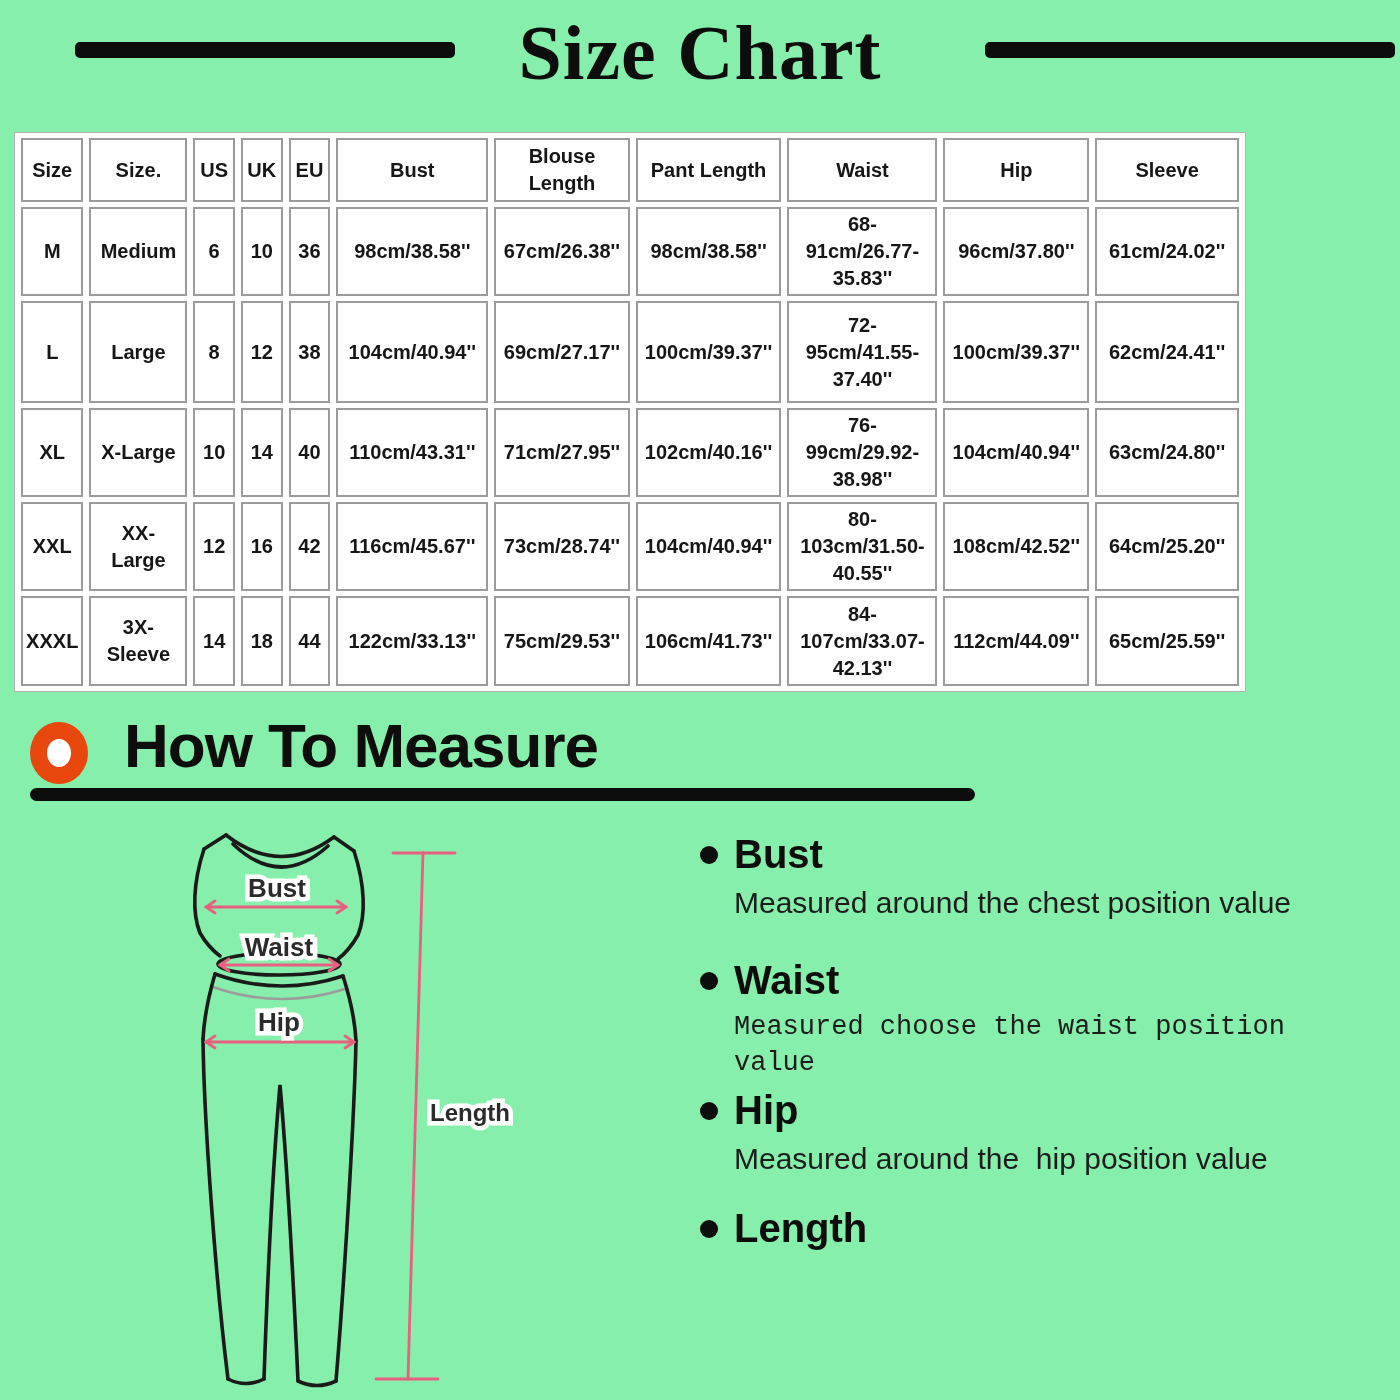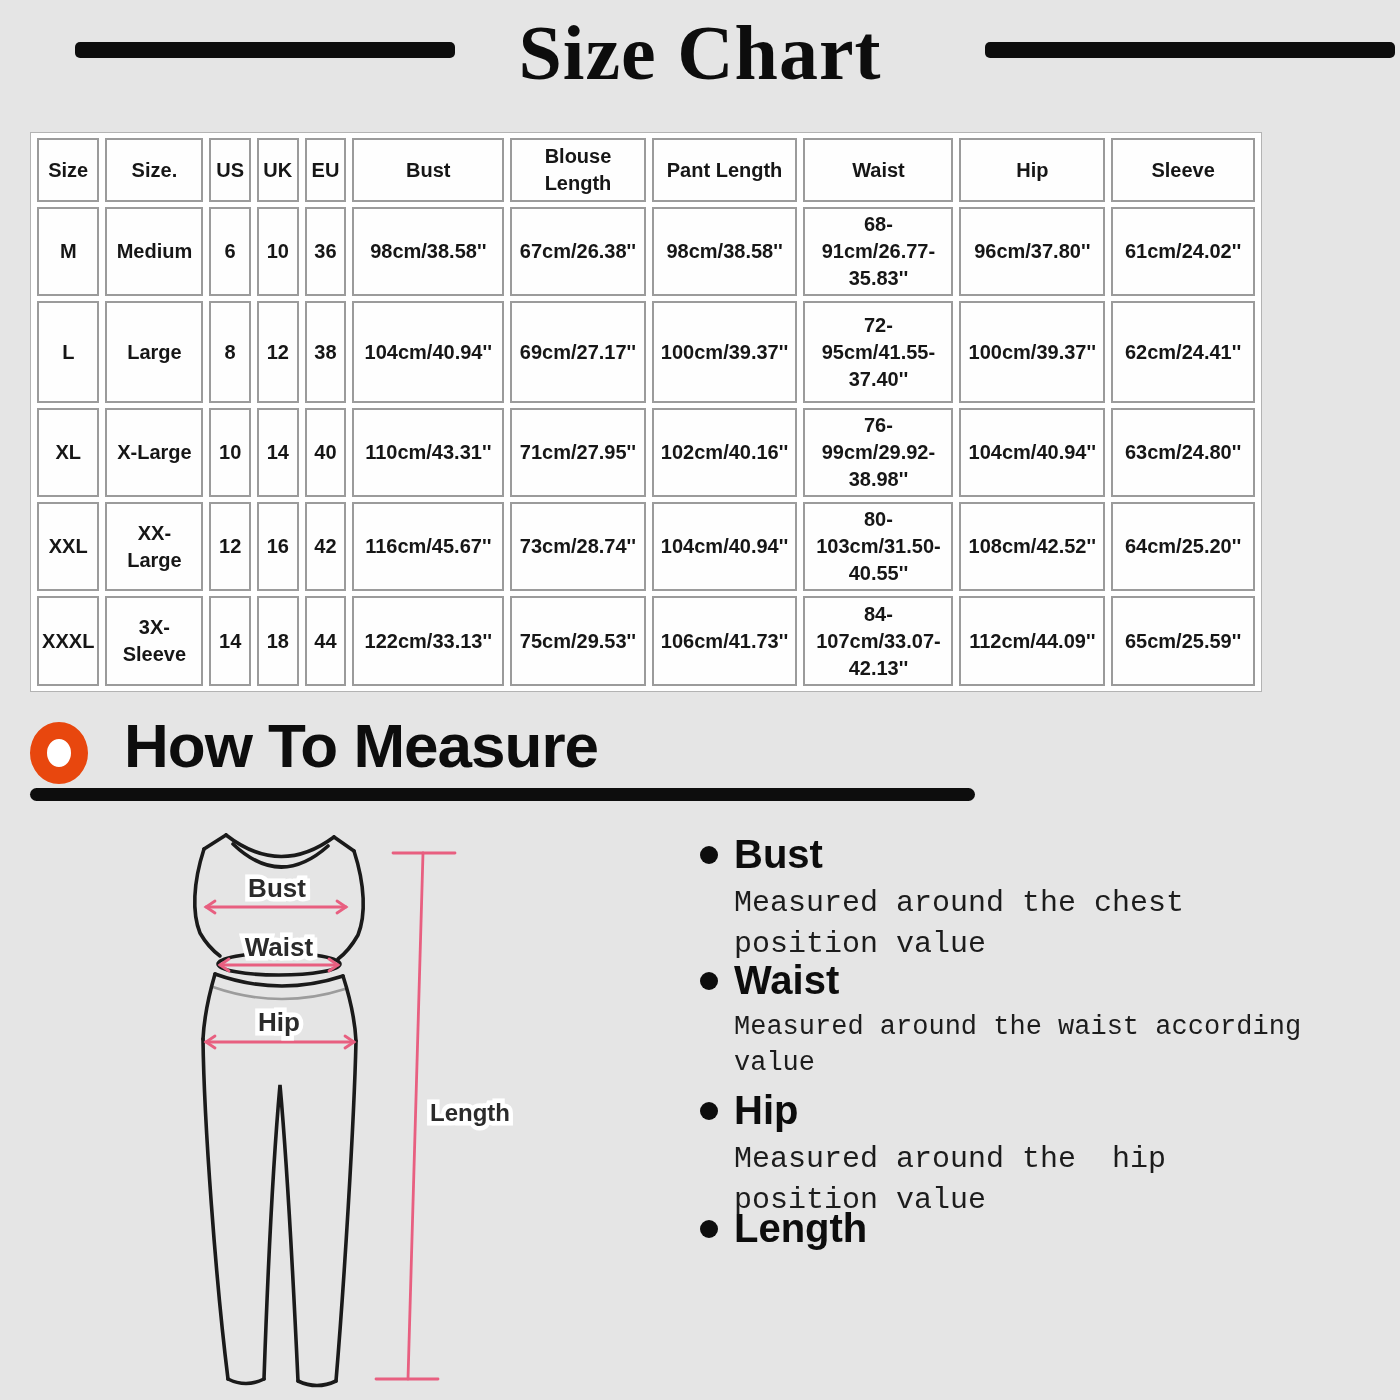--- a/index.html
+++ b/index.html
@@ -1,32 +1,32 @@
 <!DOCTYPE html>
 <html><head>
 <meta charset="utf-8">
 <style>
   html,body{margin:0;padding:0;background:#ffffff;}
   #canvas{
     position:relative;width:1400px;height:1400px;margin:0 auto;
-    background:#e5e5e5;overflow:hidden;
+    background:#86efac;overflow:hidden;
     font-family:"Liberation Sans",sans-serif;color:#111;
   }
   
   .page-title{
     position:absolute;left:0;top:8px;width:1400px;text-align:center;
     font-family:"Liberation Serif",serif;font-weight:bold;
     font-size:78px;letter-spacing:1px;color:#0d0d0d;
   }
   .title-bar{position:absolute;top:42px;height:16px;background:#0d0d0d;border-radius:5px;}
   .title-bar.left{left:75px;width:380px;}
   .title-bar.right{left:985px;width:410px;}
   
   table.size-table{
-    position:absolute;left:30px;top:132px;width:1232px;
+    position:absolute;left:14px;top:132px;width:1232px;
     border-collapse:separate;border-spacing:6px 5px;
     border:1px solid #b3b3b3;background:#fff;table-layout:fixed;
   }
   table.size-table th,table.size-table td{
     border:2px solid #9b9b9b;background:#fefefe;
     text-align:center;vertical-align:middle;
     font-weight:bold;font-size:20px;line-height:1.35;
     white-space:pre-line;padding:2px 1px;color:#161616;
   }
   col.c1{width:60px}col.c2{width:94px}col.c3{width:40px}col.c4{width:40px}
@@ -65,21 +65,21 @@
   .m-item{position:absolute;left:700px;width:620px;}
   .m-item .dot{
     display:inline-block;width:18px;height:18px;border-radius:50%;
     background:#0d0d0d;vertical-align:middle;margin-right:16px;
   }
   .m-item .term{
     display:inline-block;vertical-align:middle;
     font-size:40px;font-weight:bold;color:#0d0d0d;
   }
   .m-item .desc{
-    margin:6px 0 0 34px;font-family:Liberation Mono, monospace;
+    margin:6px 0 0 34px;font-family:Liberation Sans, sans-serif;
     font-size:30px;color:#1c1c1c;line-height:1.35;white-space:pre-wrap;width:580px;
   }
   .m-item.waist .desc{font-family:"Liberation Mono",monospace;font-size:27px;}
   #item-bust{top:832px}
   #item-waist{top:958px}
   #item-hip{top:1088px}
   #item-length{top:1206px}
 </style>
 </head>
 <body>
@@ -266,21 +266,21 @@
       </g>
     </svg>
   </div>
 
   <div class="m-item" id="item-bust">
     <span class="dot"></span><span class="term">Bust</span>
     <div class="desc">Measured around the chest position value</div>
   </div>
   <div class="m-item waist" id="item-waist">
     <span class="dot"></span><span class="term">Waist</span>
-    <div class="desc">Measured around the waist according value</div>
+    <div class="desc">Measured choose the waist position value</div>
   </div>
   <div class="m-item" id="item-hip">
     <span class="dot"></span><span class="term">Hip</span>
     <div class="desc">Measured around the  hip position value</div>
   </div>
   <div class="m-item" id="item-length">
     <span class="dot"></span><span class="term">Length</span>
   </div>
 
 </div>

